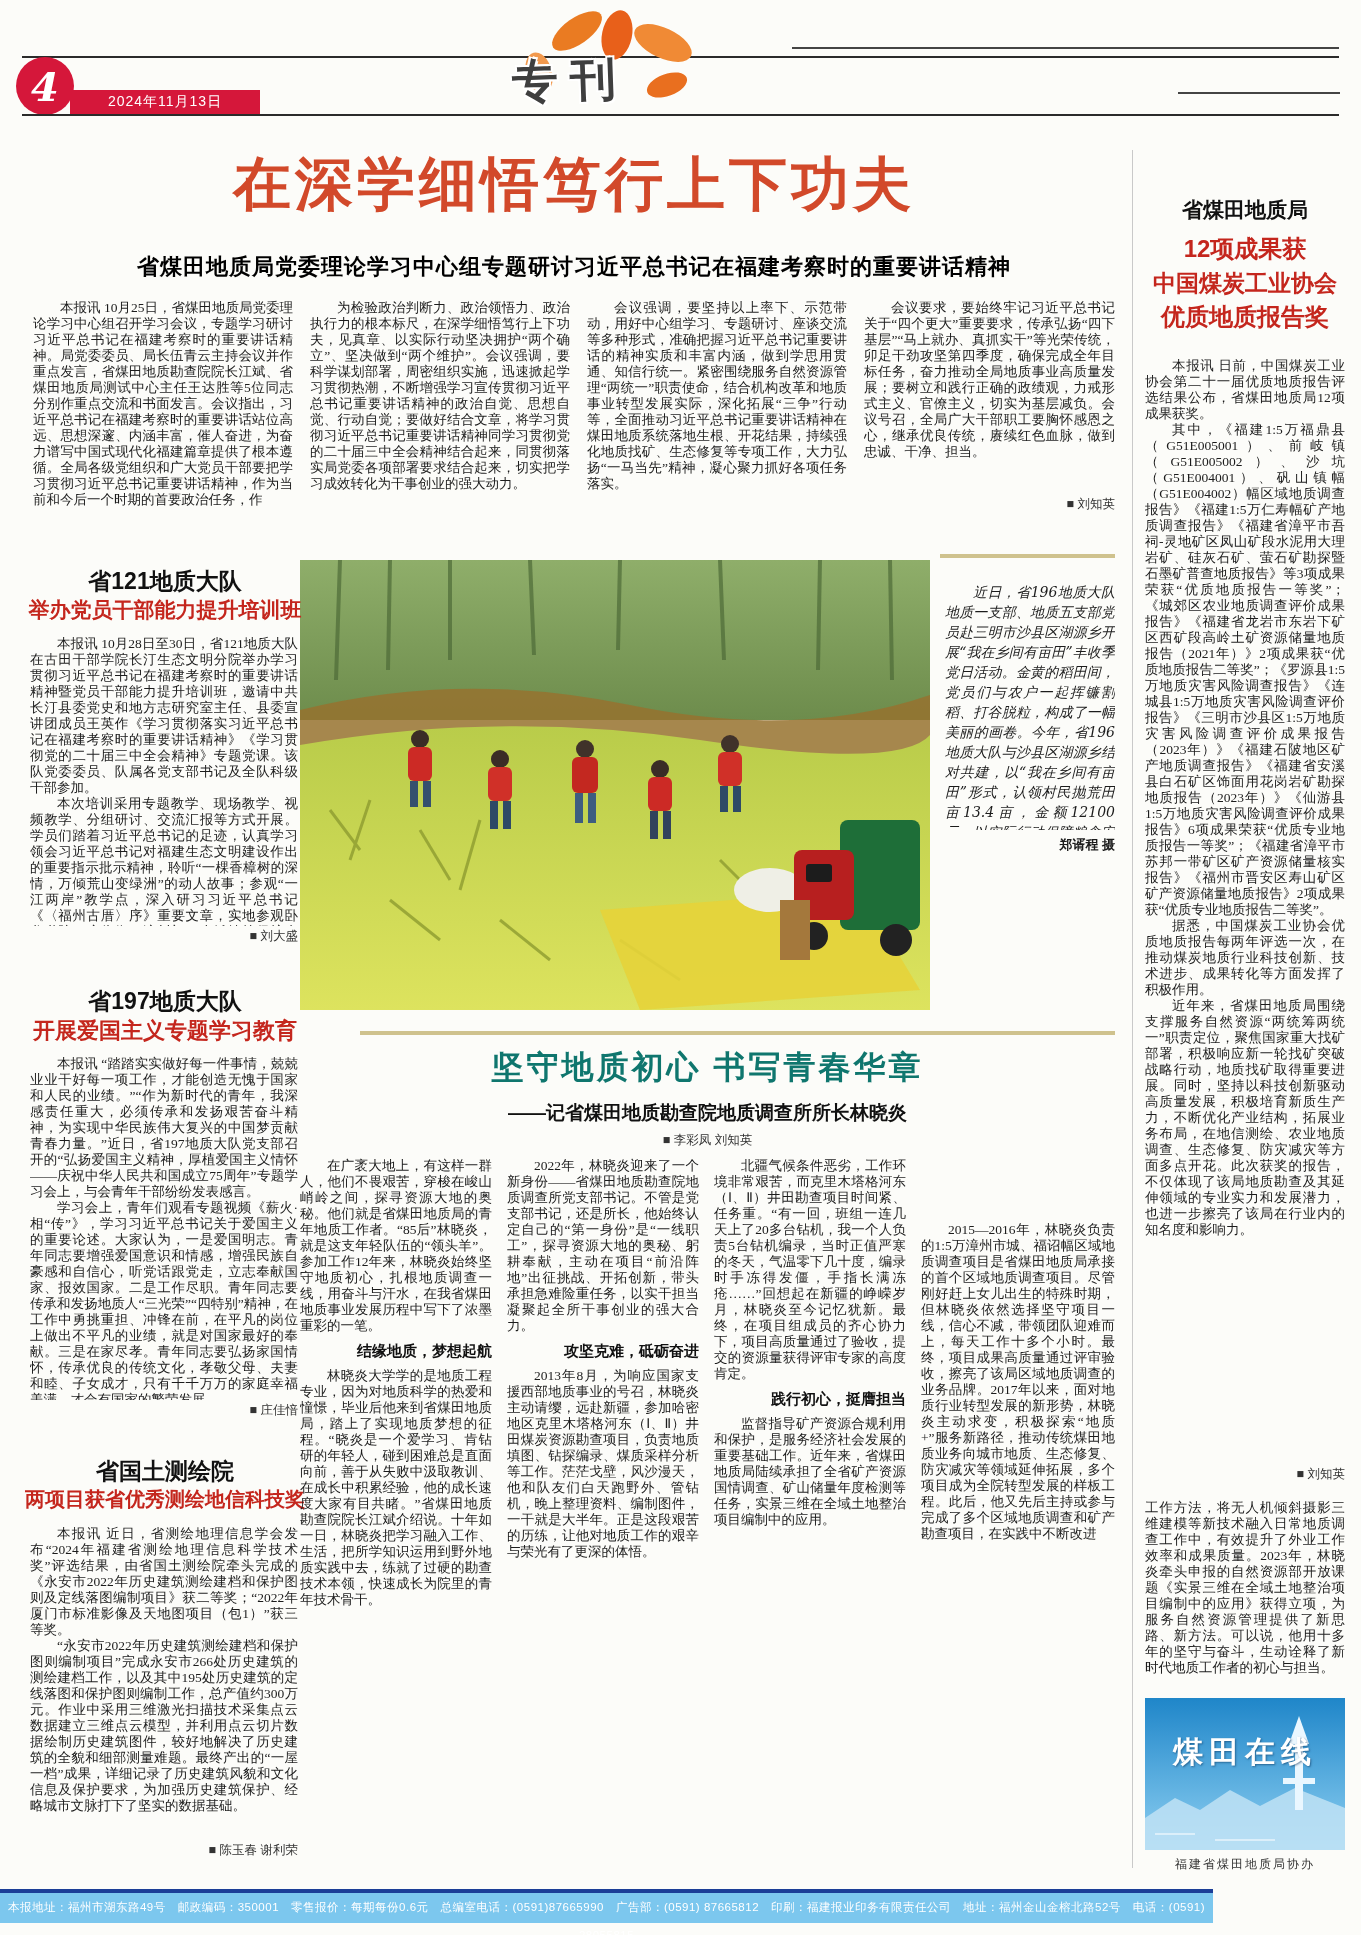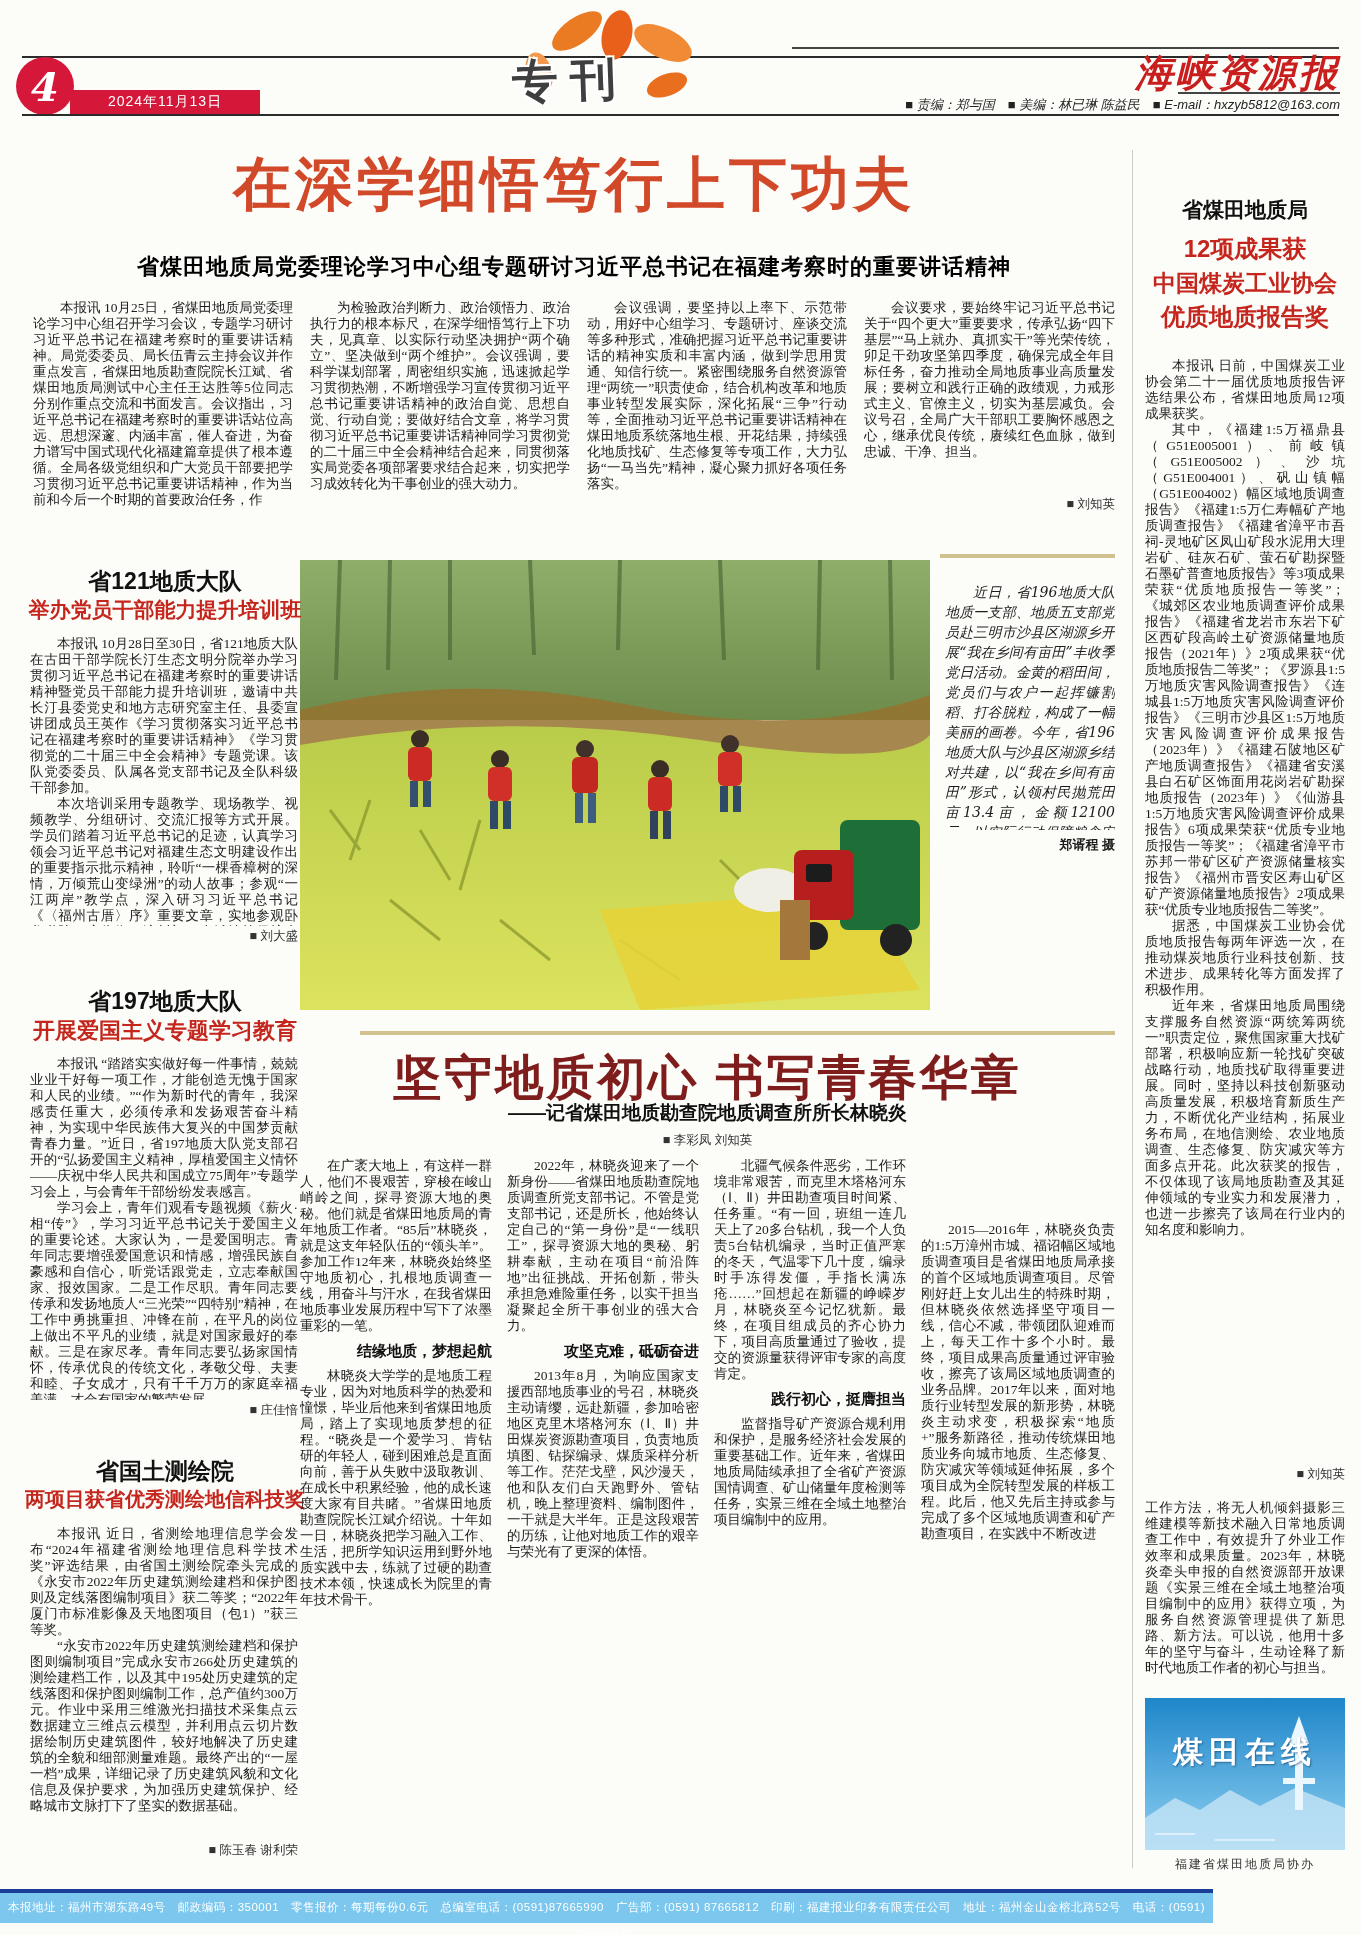--- a/index.html
+++ b/index.html
@@ -21,21 +21,21 @@
   .masthead{font-family:"DejaVu Serif",serif;font-style:italic;font-weight:bold;font-size:38px;
            color:#c81e1e;text-align:right;letter-spacing:3px;}
   .editors{font-family:"Liberation Sans",sans-serif;font-size:13px;color:#222;text-align:right;font-style:italic;}
   
   .main-headline{font-family:"Liberation Sans",sans-serif;font-weight:bold;font-size:58px;color:#d2492a;
            text-align:center;letter-spacing:4px;}
   .main-subhead{font-family:"Liberation Sans",sans-serif;font-weight:bold;font-size:22px;color:#000;
            text-align:center;letter-spacing:1px;}
   .kicker{font-family:"Liberation Sans",sans-serif;font-weight:bold;font-size:23px;color:#111;text-align:center;}
   .red-head{font-family:"Liberation Sans",sans-serif;font-weight:bold;color:#c4261d;text-align:center;}
-  .green-head{font-family:"Liberation Sans",sans-serif;font-weight:bold;font-size:48px;color:#7f1d1d;
+  .green-head{font-family:"Liberation Sans",sans-serif;font-weight:bold;font-size:32px;color:#0f766e;
            text-align:center;letter-spacing:3px;}
   .feat-sub{font-family:"Liberation Sans",sans-serif;font-weight:bold;font-size:19px;color:#111;text-align:center;}
   
   .col{text-align:justify;overflow:hidden;font-size:13.5px;line-height:16px;}
   .col p{margin:0;text-indent:2em;}
   .crosshead{font-family:"Liberation Sans",sans-serif;font-weight:bold;font-size:15px;color:#111;
            text-align:right;margin:9px 0;}
   .byline{text-align:right;font-family:"Liberation Sans",sans-serif;font-size:12.5px;color:#333;}
   .caption{font-family:"DejaVu Serif",serif;font-style:italic;font-size:14px;line-height:20px;
            text-align:justify;overflow:hidden;}
@@ -67,23 +67,21 @@
   <div class="abs" style="left:470px;top:12px;width:250px;height:106px;">
     <div class="petal" style="left:78px;top:6px;width:58px;height:26px;background:#ea7b22;transform:rotate(-35deg);"></div>
     <div class="petal" style="left:132px;top:-2px;width:30px;height:50px;background:#e8601a;transform:rotate(12deg);"></div>
     <div class="petal" style="left:162px;top:16px;width:62px;height:30px;background:#f08a35;transform:rotate(25deg);"></div>
     <div class="petal" style="left:56px;top:40px;width:26px;height:42px;background:#f2994d;transform:rotate(-15deg);"></div>
     <div class="petal" style="left:176px;top:62px;width:42px;height:22px;background:#e96f1f;transform:rotate(-20deg);"></div>
     <div class="abs section-label" style="left:42px;top:38px;">专刊</div>
   </div>
 
   <div class="abs rule" style="left:792px;top:47px;width:547px;height:2px;background:#444;"></div>
-  <div class="abs masthead" style="left:1040px;top:48px;width:300px;">海峡资源报</div>
   <div class="abs rule" style="left:1178px;top:92px;width:162px;height:2px;background:#444;"></div>
-  <div class="abs editors" style="left:700px;top:96px;width:640px;">■ 责编：郑与国　■ 美编：林已琳 陈益民　■ E-mail：hxzyb5812@163.com</div>
 
   <div class="abs rule" style="left:22px;top:114px;width:1317px;height:2px;"></div>
 
   <div class="abs main-subhead" style="left:33px;top:252px;width:1082px;">省煤田地质局党委理论学习中心组专题研讨习近平总书记在福建考察时的重要讲话精神</div>
   <div class="abs main-headline" style="left:33px;top:146px;width:1082px;">在深学细悟笃行上下功夫</div>
 
   <div class="abs col" style="left:33px;top:300px;width:260px;height:248px;">
       <p>本报讯 10月25日，省煤田地质局党委理论学习中心组召开学习会议，专题学习研讨习近平总书记在福建考察时的重要讲话精神。局党委委员、局长伍青云主持会议并作重点发言，省煤田地质勘查院院长江斌、省煤田地质局测试中心主任王达胜等5位同志分别作重点交流和书面发言。会议指出，习近平总书记在福建考察时的重要讲话站位高远、思想深邃、内涵丰富，催人奋进，为奋力谱写中国式现代化福建篇章提供了根本遵循。全局各级党组织和广大党员干部要把学习贯彻习近平总书记重要讲话精神，作为当前和今后一个时期的首要政治任务，作</p>
     </div>
   <div class="abs col" style="left:310px;top:300px;width:260px;height:248px;">

